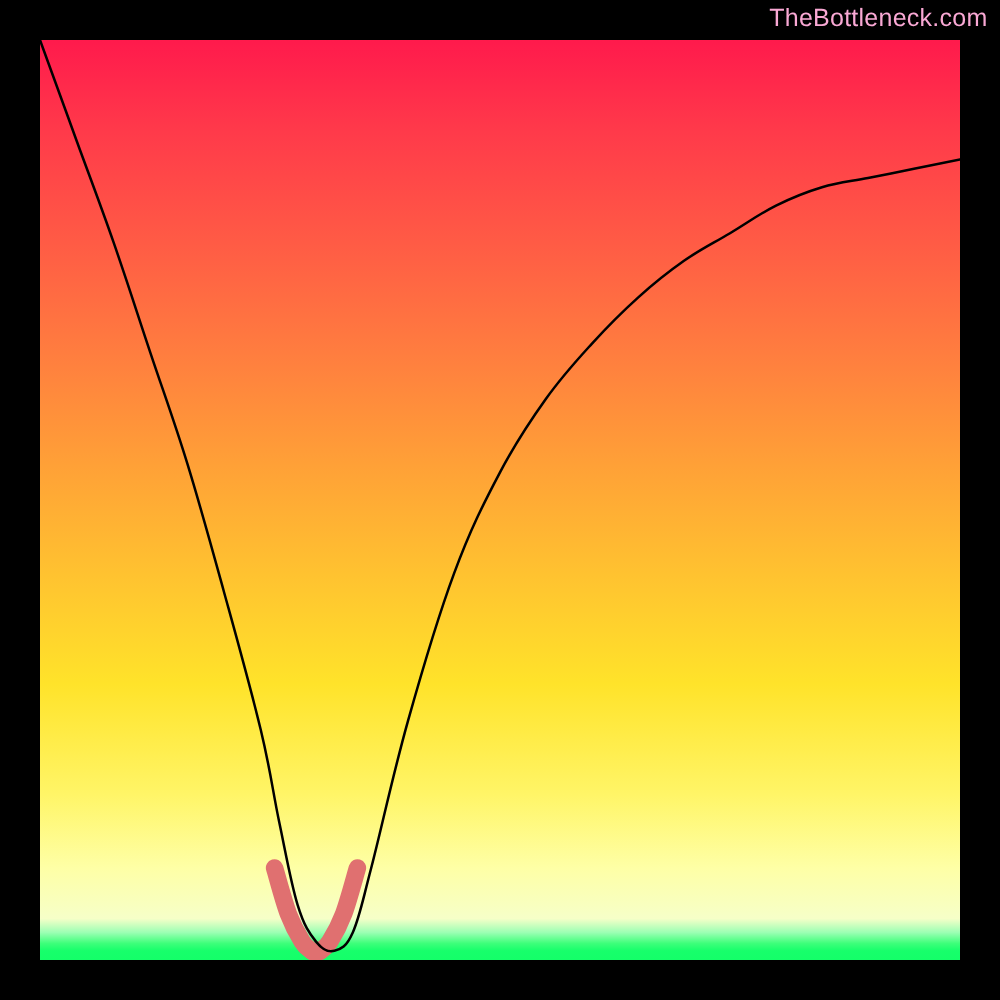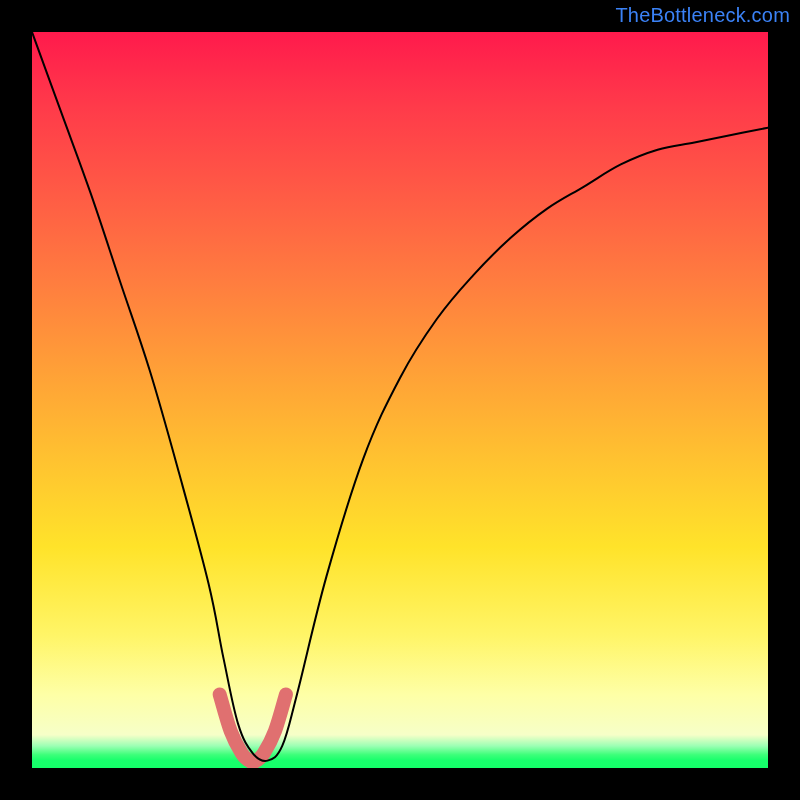--- a/index.html
+++ b/index.html
@@ -16,21 +16,21 @@
     top: 0;
     left: 0;
     width: 800px;
     height: 800px;
     background: #000;
   }
   .watermark {
     position: absolute;
     top: 4px;
     right: 10px;
-    color: #3b82f6;
+    color: #f9a8d4;
     font-size: 20px;
     font-weight: 400;
     letter-spacing: 0.2px;
     z-index: 50;
   }
   .plot {
     position: absolute;
     left: 32px;
     top: 32px;
     width: 736px;

